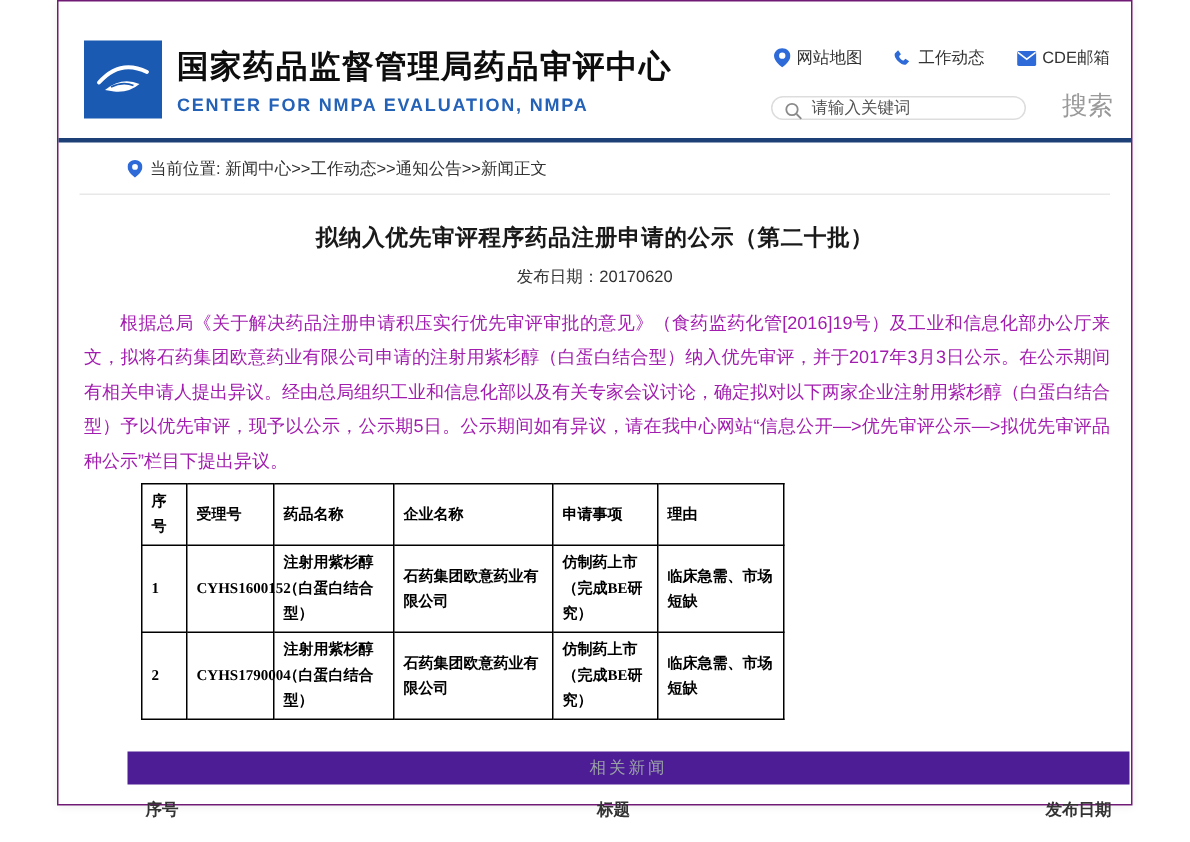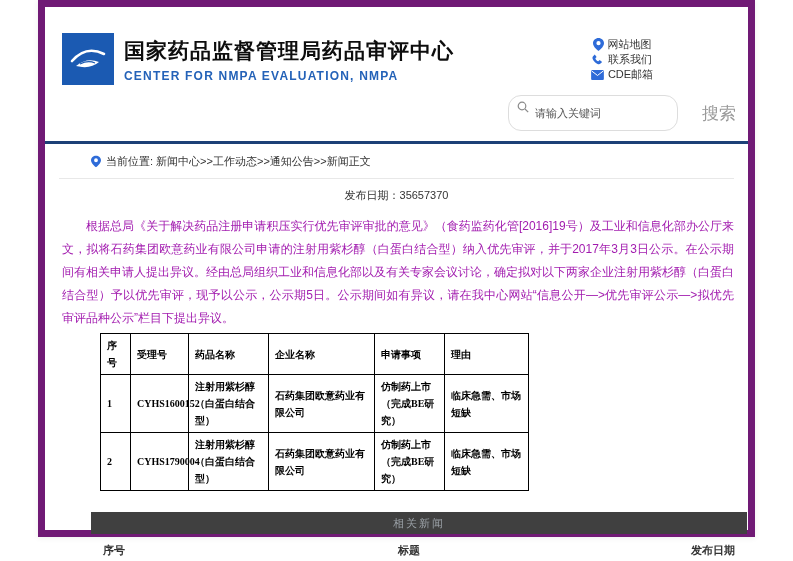--- a/index.html
+++ b/index.html
@@ -1,40 +1,40 @@
 <!DOCTYPE html>
 <html><head>
 <meta charset="utf-8">
 <style>
   * { box-sizing: border-box; margin: 0; padding: 0; }
   html,body { width: 793px; height: 561px; background:#fff; overflow:hidden; }
   body { font-family: "Liberation Sans", "DejaVu Sans", sans-serif; color:#111; }
 
   .card {
     width: 717px; height: 537px; margin: 0 auto; background:#fff;
-    border: 7px solid #701a75; box-shadow: 0 1px 6px rgba(0,0,0,.07);
+    border: 1px solid #701a75; box-shadow: 0 1px 6px rgba(0,0,0,.07);
     position: relative;
   }
 
   
   .hdr { display:flex; justify-content:space-between; align-items:flex-start; padding: 26px 12px 8px 17px; }
   .hdr-left { display:flex; align-items:center; }
   .logo { width:52px; height:52px; background:#1b5ab2; display:flex; align-items:center; justify-content:center; flex:none; }
   .hdr-titles { margin-left:10px; }
   .site-title { font-size:21px; font-weight:bold; color:#0d0d0d; letter-spacing:1px; line-height:30px; }
   .site-sub { font-size:12px; font-weight:bold; color:#2462b8; letter-spacing:1.2px; margin-top:3px; }
 
   .hdr-right { width:228px; margin-top:4px; }
-  .quick-links { display:flex; justify-content:space-between; align-items:center; padding:0 2px;flex-direction:column; }
+  .quick-links { display:flex; justify-content:space-between; align-items:center; padding:0 2px; }
   .qlink { display:flex; align-items:center; gap:4px; font-size:11px; color:#333; cursor:pointer; white-space:nowrap; }
   .qlink svg { display:block; }
   .search-row { display:flex; align-items:center; margin-top:13px; }
   .search-box { position:relative; flex:1; }
   .search-box input {
-    width:170px; height:36px; border:1px solid #ddd; border-radius:13px;
+    width:170px; height:16px; border:1px solid #ddd; border-radius:13px;
     padding:0 8px 0 26px; font-size:11px; color:#333; outline:none;
     font-family: "Liberation Sans", "DejaVu Sans", sans-serif;
   }
   .search-box input::placeholder { color:#555; }
   .search-box .mag { position:absolute; left:9px; top:6px; }
   .search-btn { font-size:17px; color:#999; margin-left:16px; cursor:pointer; }
 
   .navy-line { height:3px; background:#1d4077; margin-top:2px; }
 
   
@@ -51,21 +51,21 @@
   table.doc th, table.doc td {
     border:1px solid #000; font-size:10px; font-weight:bold; color:#000;
     padding:3px 6px; text-align:left; vertical-align:middle; line-height:17px;
     font-family:"Liberation Serif","DejaVu Serif",serif;
   }
   table.doc th { height:30px; }
   table.doc td { height:42px; }
 
   
   .news { margin:21px 1px 0 46px; }
-  .news-bar { height:22px; line-height:22px; background:#404040; text-align:center; font-size:11px; color:#9aa0a6; letter-spacing:2px; }
+  .news-bar { height:22px; line-height:22px; background:#4c1d95; text-align:center; font-size:11px; color:#9aa0a6; letter-spacing:2px; }
   .news-head { display:flex; align-items:center; padding:9px 12px 7px 12px; font-size:11px; font-weight:bold; color:#333; }
   .news-head .h-no { width:40px; }
   .news-head .h-title { flex:1; text-align:center; }
   .news-head .h-date { width:60px; text-align:right; }
 </style>
 </head>
 <body>
 
 <div class="card">
 
@@ -89,21 +89,21 @@
         <div class="qlink">
           <svg width="11" height="13" viewBox="0 0 12 14">
             <path d="M6 0C2.7 0 0 2.5 0 5.6 0 9.8 6 14 6 14s6-4.2 6-8.4C12 2.5 9.3 0 6 0zm0 7.8a2.3 2.3 0 1 1 0-4.6 2.3 2.3 0 0 1 0 4.6z" fill="#2e6bd8"></path>
           </svg>
           <span>网站地图</span>
         </div>
         <div class="qlink">
           <svg width="12" height="12" viewBox="0 0 14 14">
             <path d="M3.2.6 1 2.8c-1 1-.6 3.6 2.2 6.4s5.4 3.2 6.4 2.2l2.2-2.2-2.9-2.1-1.2 1.2c-.5.5-1.5 0-2.5-1s-1.5-2-1-2.5l1.2-1.2L3.2.6z" fill="#2e6bd8"></path>
           </svg>
-          <span>联系我们</span>
+          <span>工作动态</span>
         </div>
         <div class="qlink">
           <svg width="13" height="10" viewBox="0 0 14 11">
             <rect width="14" height="11" rx="1.2" fill="#2e6bd8"></rect>
             <path d="M.5 1 7 6 13.5 1" fill="none" stroke="#fff" stroke-width="1.1"></path>
           </svg>
           <span>CDE邮箱</span>
         </div>
       </div>
       <div class="search-row">
@@ -123,21 +123,22 @@
 
   <div class="crumb-wrap">
     <div class="crumb">
       <svg width="10" height="13" viewBox="0 0 12 14">
         <path d="M6 0C2.7 0 0 2.5 0 5.6 0 9.8 6 14 6 14s6-4.2 6-8.4C12 2.5 9.3 0 6 0zm0 7.8a2.3 2.3 0 1 1 0-4.6 2.3 2.3 0 0 1 0 4.6z" fill="#2e6bd8"></path>
       </svg>
       <span>当前位置: 新闻中心&gt;&gt;工作动态&gt;&gt;通知公告&gt;&gt;新闻正文</span>
     </div>
   </div>
 
-  <div class="art-date">发布日期：35657370</div>
+  <div class="art-title">拟纳入优先审评程序药品注册申请的公示（第二十批）</div>
+  <div class="art-date">发布日期：20170620</div>
 
   <div class="art-body">
     <p>根据总局《关于解决药品注册申请积压实行优先审评审批的意见》（食药监药化管[2016]19号）及工业和信息化部办公厅来文，拟将石药集团欧意药业有限公司申请的注射用紫杉醇（白蛋白结合型）纳入优先审评，并于2017年3月3日公示。在公示期间有相关申请人提出异议。经由总局组织工业和信息化部以及有关专家会议讨论，确定拟对以下两家企业注射用紫杉醇（白蛋白结合型）予以优先审评，现予以公示，公示期5日。公示期间如有异议，请在我中心网站“信息公开—&gt;优先审评公示—&gt;拟优先审评品种公示”栏目下提出异议。</p>
   </div>
 
   <table class="doc">
     <colgroup>
       <col style="width:30px">
         <col style="width:58px">
         <col style="width:80px">

